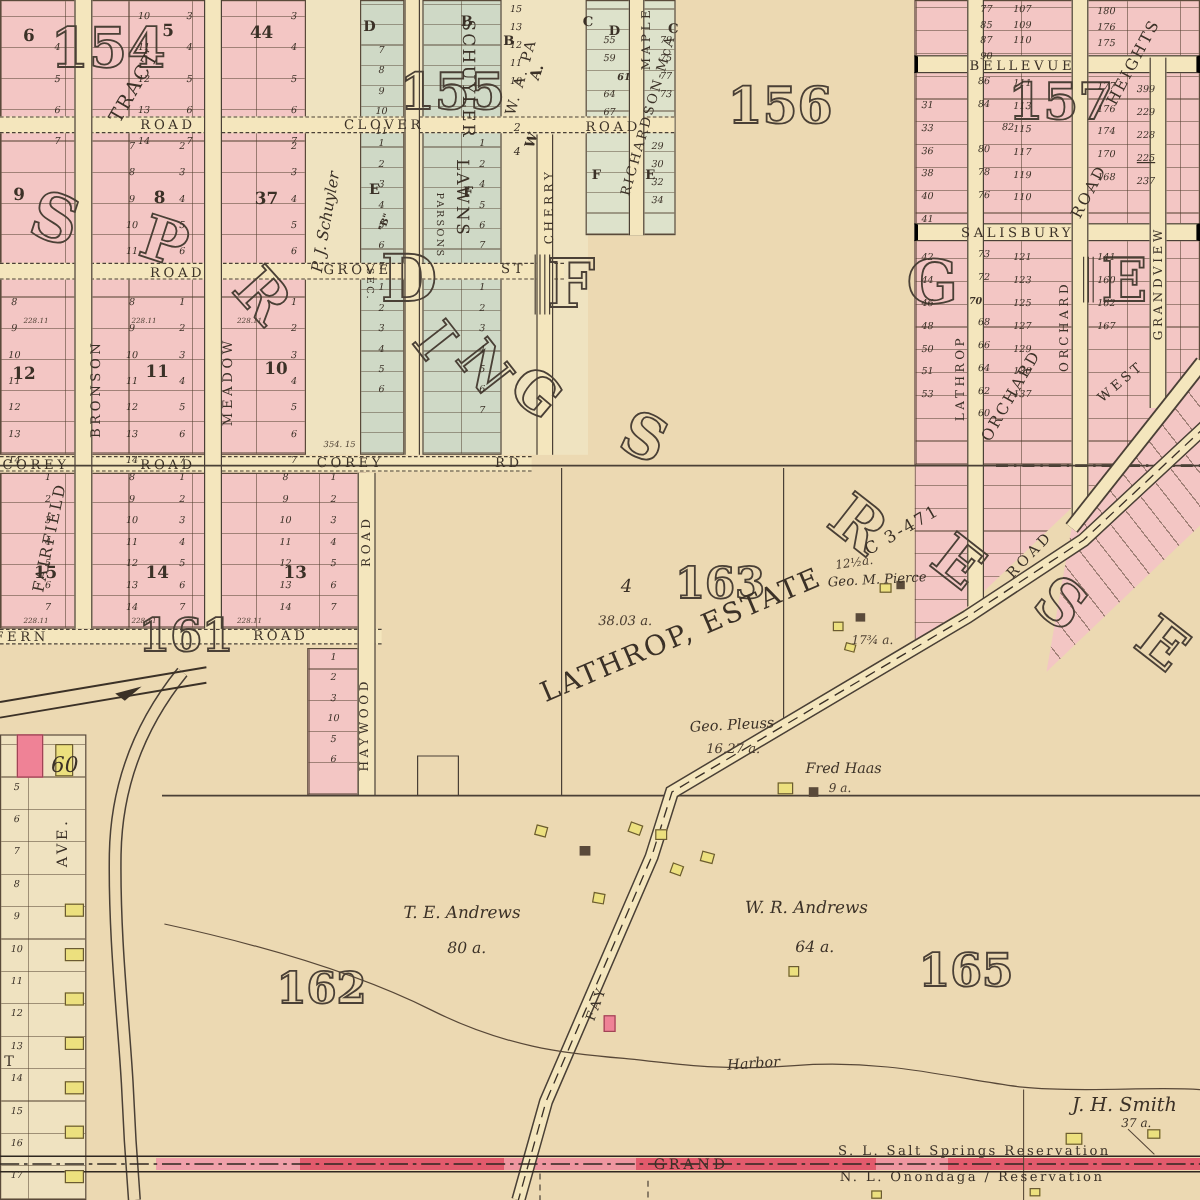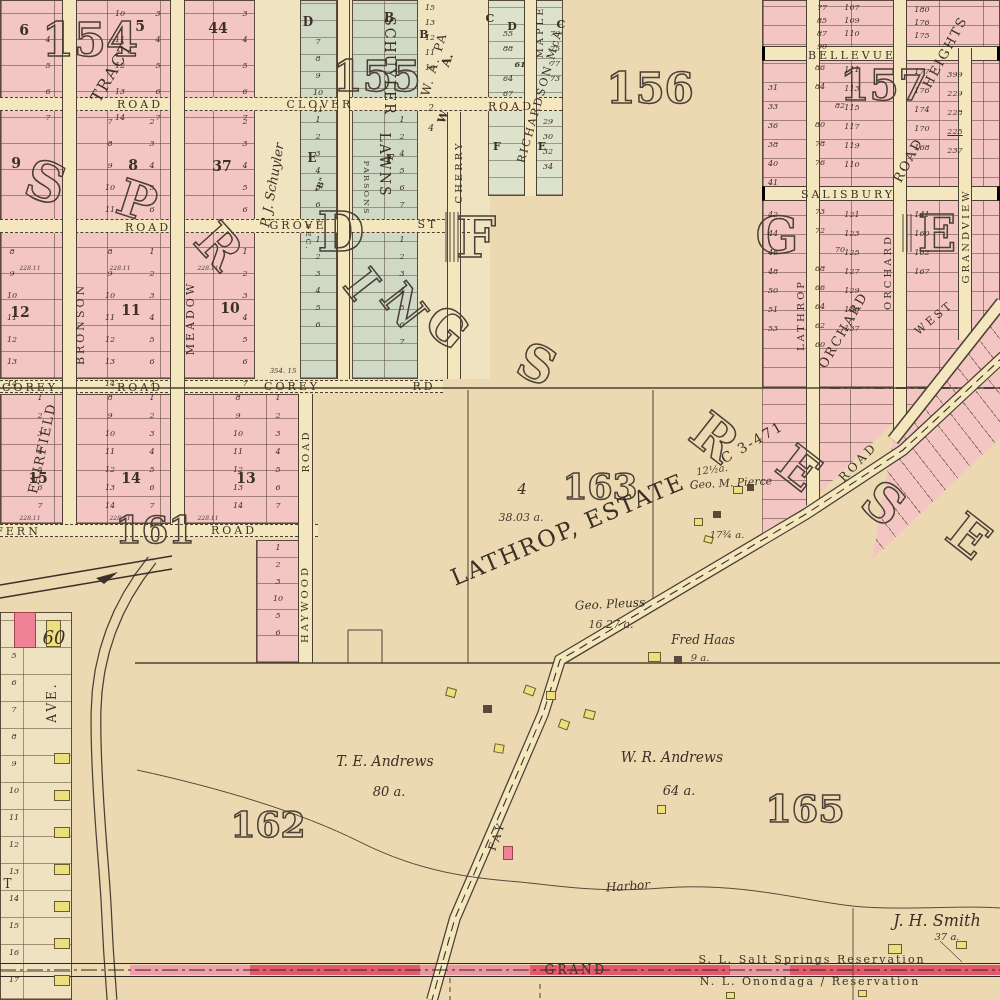--- a/index.html
+++ b/index.html
@@ -392,21 +392,21 @@
       <span class="lbl num" style="left: 955px; top: 151px; font-size: 8px; transform: translate(-50%, -50%);">237</span>
       <span class="lbl num" style="left: 773px; top: 215px; font-size: 8px; transform: translate(-50%, -50%);">42</span>
       <span class="lbl num" style="left: 773px; top: 234px; font-size: 8px; transform: translate(-50%, -50%);">44</span>
       <span class="lbl num" style="left: 773px; top: 253px; font-size: 8px; transform: translate(-50%, -50%);">46</span>
       <span class="lbl num" style="left: 773px; top: 272px; font-size: 8px; transform: translate(-50%, -50%);">48</span>
       <span class="lbl num" style="left: 773px; top: 291px; font-size: 8px; transform: translate(-50%, -50%);">50</span>
       <span class="lbl num" style="left: 773px; top: 310px; font-size: 8px; transform: translate(-50%, -50%);">51</span>
       <span class="lbl num" style="left: 773px; top: 329px; font-size: 8px; transform: translate(-50%, -50%);">53</span>
       <span class="lbl num" style="left: 820px; top: 212px; font-size: 8px; transform: translate(-50%, -50%);">73</span>
       <span class="lbl num" style="left: 820px; top: 231px; font-size: 8px; transform: translate(-50%, -50%);">72</span>
-      <span class="lbl num" style="left: 840px; top: 250px; font-size: 8px; transform: translate(-50%, -50%);">70</span>
+      <span class="lbl num" style="left: 813px; top: 250px; font-size: 8px; transform: translate(-50%, -50%); font-weight: bold;">70</span>
       <span class="lbl num" style="left: 820px; top: 269px; font-size: 8px; transform: translate(-50%, -50%);">68</span>
       <span class="lbl num" style="left: 820px; top: 288px; font-size: 8px; transform: translate(-50%, -50%);">66</span>
       <span class="lbl num" style="left: 820px; top: 307px; font-size: 8px; transform: translate(-50%, -50%);">64</span>
       <span class="lbl num" style="left: 820px; top: 326px; font-size: 8px; transform: translate(-50%, -50%);">62</span>
       <span class="lbl num" style="left: 820px; top: 345px; font-size: 8px; transform: translate(-50%, -50%);">60</span>
       <span class="lbl num" style="left: 852px; top: 215px; font-size: 8px; transform: translate(-50%, -50%);">121</span>
       <span class="lbl num" style="left: 852px; top: 234px; font-size: 8px; transform: translate(-50%, -50%);">123</span>
       <span class="lbl num" style="left: 852px; top: 253px; font-size: 8px; transform: translate(-50%, -50%);">125</span>
       <span class="lbl num" style="left: 852px; top: 272px; font-size: 8px; transform: translate(-50%, -50%);">127</span>
       <span class="lbl num" style="left: 852px; top: 291px; font-size: 8px; transform: translate(-50%, -50%);">129</span>
@@ -456,21 +456,21 @@
       <span class="lbl num" style="left: 318px; top: 308px; font-size: 8px; transform: translate(-50%, -50%);">5</span>
       <span class="lbl num" style="left: 318px; top: 325px; font-size: 8px; transform: translate(-50%, -50%);">6</span>
       <span class="lbl num" style="left: 402px; top: 240px; font-size: 8px; transform: translate(-50%, -50%);">1</span>
       <span class="lbl num" style="left: 402px; top: 257px; font-size: 8px; transform: translate(-50%, -50%);">2</span>
       <span class="lbl num" style="left: 402px; top: 274px; font-size: 8px; transform: translate(-50%, -50%);">3</span>
       <span class="lbl num" style="left: 402px; top: 291px; font-size: 8px; transform: translate(-50%, -50%);">4</span>
       <span class="lbl num" style="left: 402px; top: 308px; font-size: 8px; transform: translate(-50%, -50%);">5</span>
       <span class="lbl num" style="left: 402px; top: 325px; font-size: 8px; transform: translate(-50%, -50%);">6</span>
       <span class="lbl num" style="left: 402px; top: 342px; font-size: 8px; transform: translate(-50%, -50%);">7</span>
       <span class="lbl num" style="left: 508px; top: 34px; font-size: 8px; transform: translate(-50%, -50%);">55</span>
-      <span class="lbl num" style="left: 508px; top: 49px; font-size: 8px; transform: translate(-50%, -50%);">88</span>
+      <span class="lbl num" style="left: 508px; top: 49px; font-size: 8px; transform: translate(-50%, -50%);">59</span>
       <span class="lbl num" style="left: 520px; top: 64px; font-size: 8px; transform: translate(-50%, -50%); font-weight: bold;">61</span>
       <span class="lbl num" style="left: 508px; top: 79px; font-size: 8px; transform: translate(-50%, -50%);">64</span>
       <span class="lbl num" style="left: 508px; top: 94px; font-size: 8px; transform: translate(-50%, -50%);">67</span>
       <span class="lbl num" style="left: 555px; top: 34px; font-size: 8px; transform: translate(-50%, -50%);">79</span>
       <span class="lbl num" style="left: 555px; top: 49px; font-size: 8px; transform: translate(-50%, -50%);">75</span>
       <span class="lbl num" style="left: 555px; top: 64px; font-size: 8px; transform: translate(-50%, -50%);">77</span>
       <span class="lbl num" style="left: 555px; top: 79px; font-size: 8px; transform: translate(-50%, -50%);">73</span>
       <span class="lbl num" style="left: 548px; top: 122px; font-size: 8px; transform: translate(-50%, -50%);">29</span>
       <span class="lbl num" style="left: 548px; top: 137px; font-size: 8px; transform: translate(-50%, -50%);">30</span>
       <span class="lbl num" style="left: 548px; top: 152px; font-size: 8px; transform: translate(-50%, -50%);">32</span>

